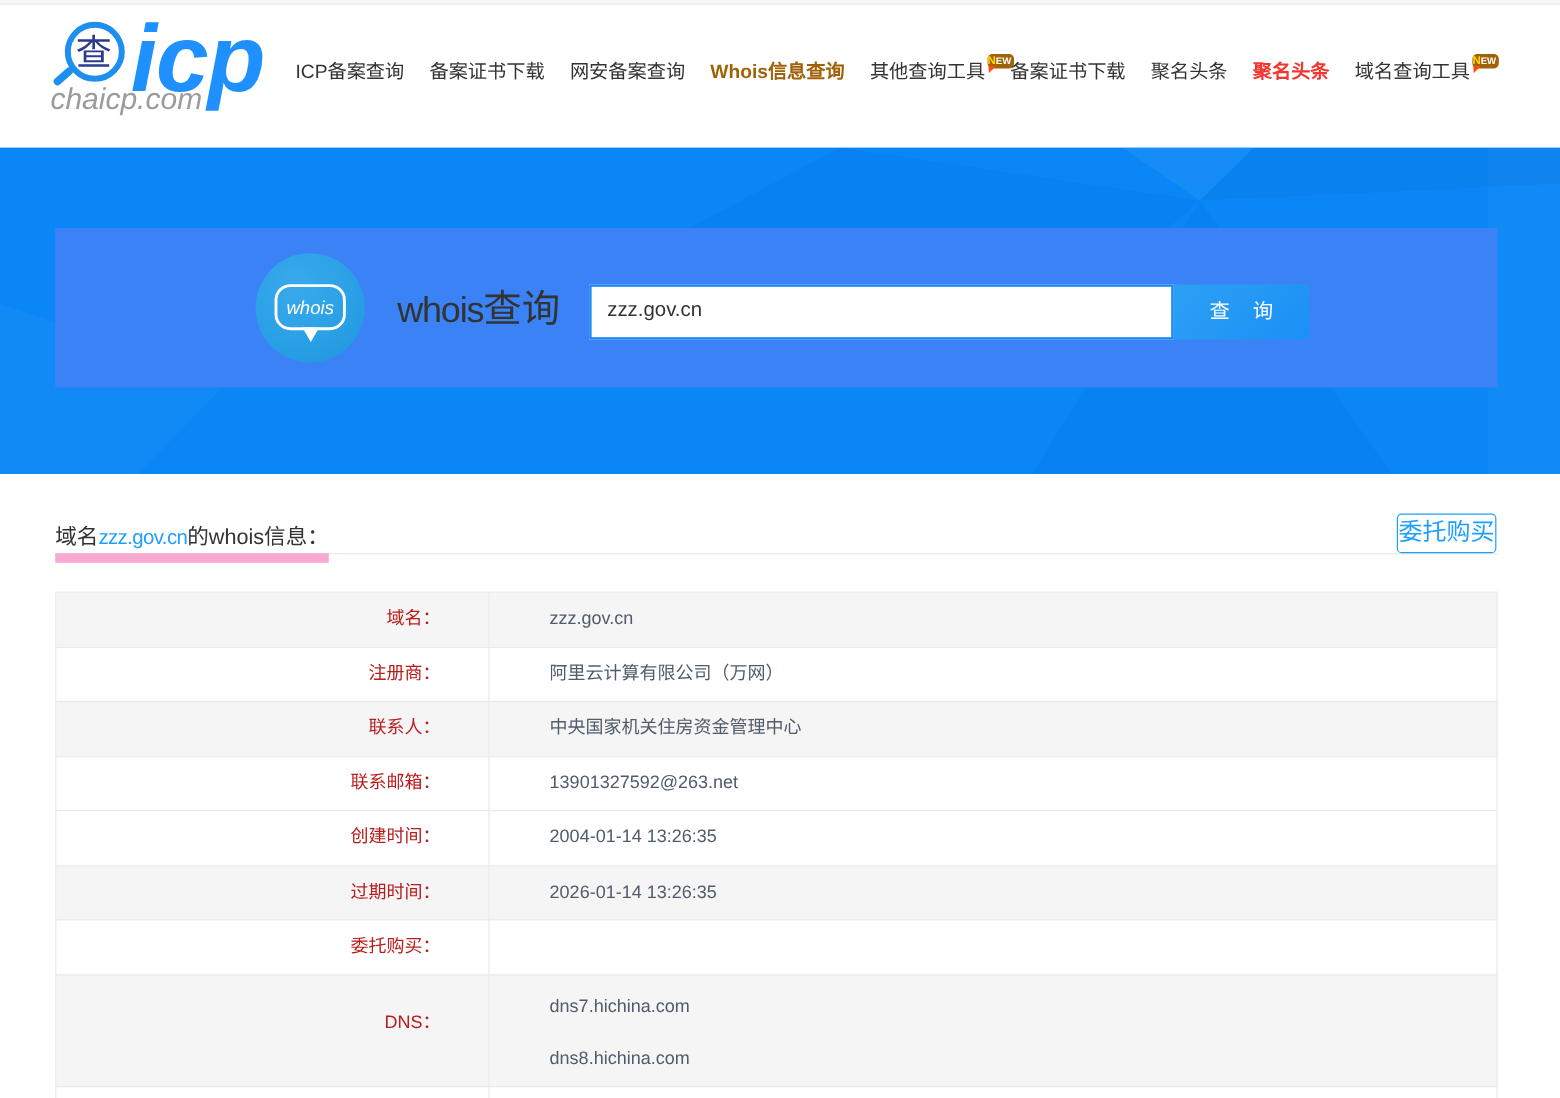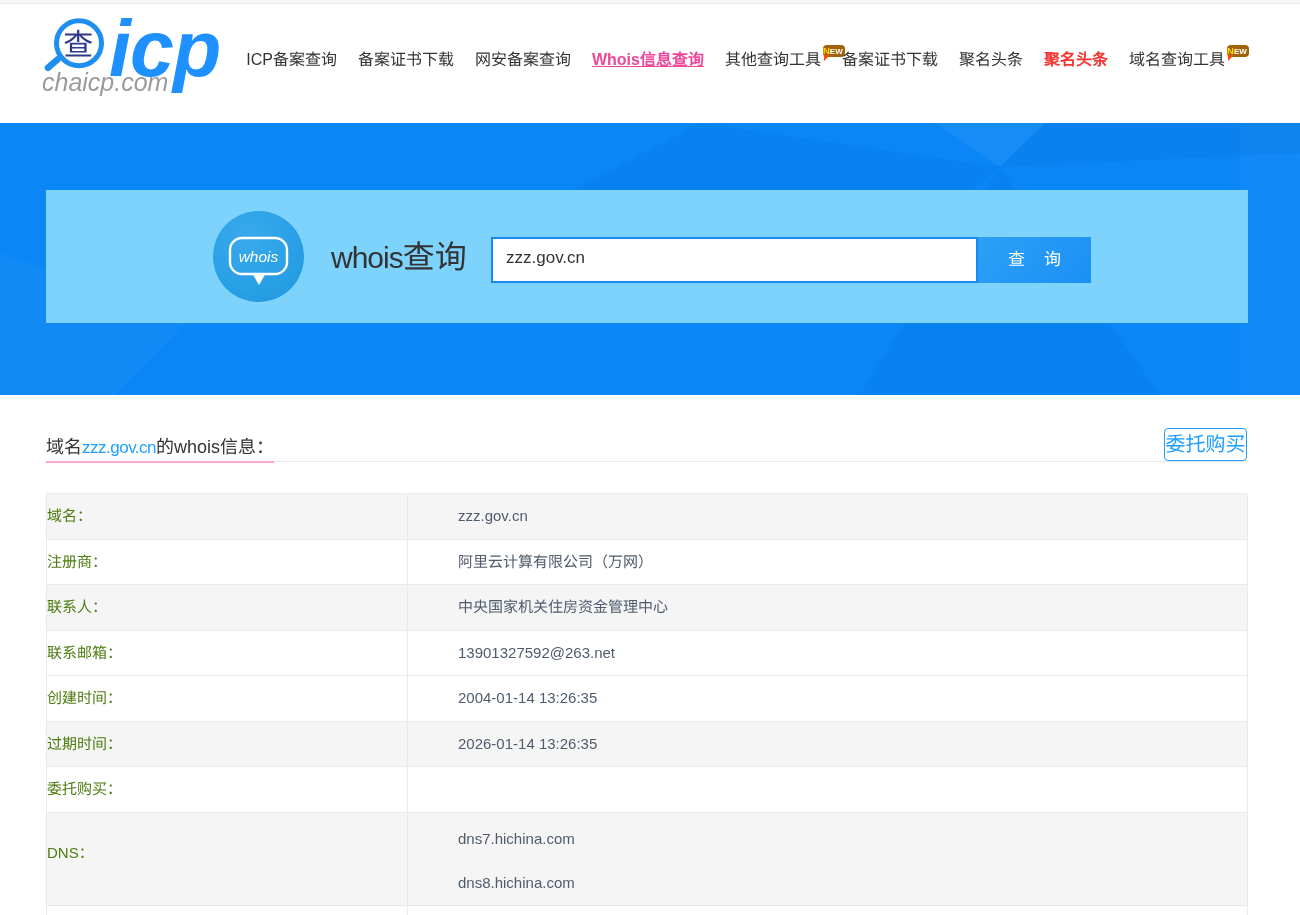--- a/index.html
+++ b/index.html
@@ -9,65 +9,65 @@
 .topstrip { height:4px; background:#f7f7f7; border-bottom:1px solid #e9e9e9; }
 
 .header { position:relative; height:119px; background:#fff; }
 .logo { position:absolute; left:40px; top:0; width:200px; height:118px; }
 .logo svg { position:absolute; left:0; top:0; }
 .nav { position:absolute; right:75px; top:0; height:108px; display:flex;
   align-items:center; }
 .nav a { position:relative; display:block; margin-left:21px; font-size:16px;
   color:#333; text-decoration:none; white-space:nowrap; }
 .nav a.first { margin-left:0; }
-.nav a.active { color:#ec4899; font-weight:bold;text-decoration:underline; }
+.nav a.active { color:#a16207; font-weight:bold; }
 .nav a.red { color:#f43530; font-weight:bold; }
 .badge { position:absolute; top:-1px; right:-24px; width:22px; height:12px;
   background:#a16207; border-radius:4px; color:#fff; font-size:8px;
   font-weight:bold; line-height:12px; text-align:left; letter-spacing:0; }
 .badge i { font-style:normal; color:#ffd800; font-size:9.5px; }
 .badge:after { content:""; position:absolute; left:1px; bottom:-4px;
   border:3px solid transparent; border-top-color:#ff4d00; border-left-color:#ff4d00; }
 
 .banner { position:relative; height:272px; background:#0a86f6; overflow:hidden; }
 .bpat { position:absolute; left:0; top:0; }
 .card { z-index:2; }
 .card { position:absolute; left:46px; top:67px; width:1202px; height:133px;
-  background:#7dd3fc; }
+  background:#3b82f6; }
 .wicon { position:absolute; left:167px; top:21px; width:91px; height:91px;
   border-radius:50%;
   background:radial-gradient(circle at 38% 30%, #39aaec 0%, #2aa0e6 55%, #1e95de 100%); }
 .wicon svg { position:absolute; left:0; top:0; }
 .card h1 { position:absolute; left:285px; top:41px; font-size:32px;
   font-weight:normal; color:#333; letter-spacing:0; }
 .card h1 .lat { font-size:30px; letter-spacing:-1px; }
 .sinput { position:absolute; left:445px; top:47px; width:487px; height:46px;
   background:#fff; border:2px solid #1789f3; font-size:17px; color:#333;
   line-height:38px; padding-left:13px; }
 .sbtn { position:absolute; left:932px; top:47px; width:113px; height:46px;
   background:linear-gradient(135deg,#2da0f5,#1b90f5); color:#fff; font-size:17px; text-align:center;
   line-height:46px; }
 
 .rhead { position:relative; width:1202px; margin-left:46px; height:66px; }
 .rline { position:absolute; left:0; right:0; top:66px; height:1px; background:#e8e8e8; }
 .rtitle { position:absolute; left:0; top:39px; font-size:18px; line-height:26px;
-  color:#333; padding-bottom:0; border-bottom:2px solid #f9a8d4; }
+  color:#333; padding-bottom:0; border-bottom:8px solid #f9a8d4; }
 .rtitle a { color:#1e9fff; text-decoration:none; }
 .rbtn { position:absolute; right:1px; top:33px; width:83px; height:33px;
   border:1px solid #1e9fff; border-radius:4px; color:#1e9fff; font-size:20px;
   text-align:center; line-height:31px; background:#fff; }
 
 .wtable { width:1202px; margin:32px 0 0 46px; border-collapse:collapse;
   table-layout:fixed; }
 .wtable td { border:1px solid #eaeaea; font-size:15px; height:44.5px;
   line-height:44.5px; }
 .wtable td.top div { height:44px; line-height:44px; }
 .wtable td.l.top { padding-top:19px; line-height:41px; }
 .wtable td.v.top { padding-top:4px; }
-.wtable td.l { width:361px; padding-right:40px; color:#4d7c0f;
+.wtable td.l { width:361px; text-align:right; padding-right:40px; color:#b91c1c;
   background:#f5f5f6; }
 .wtable td.v { padding-left:50px; color:#505c6b; }
 .wtable tr.w td { background:#fff; }
 .wtable tr.g td { background:#f5f5f6; }
 .wtable td.top { vertical-align:top; }
 </style>
 </head>
 <body>
 <div class="topstrip"></div>
 <div class="header">

